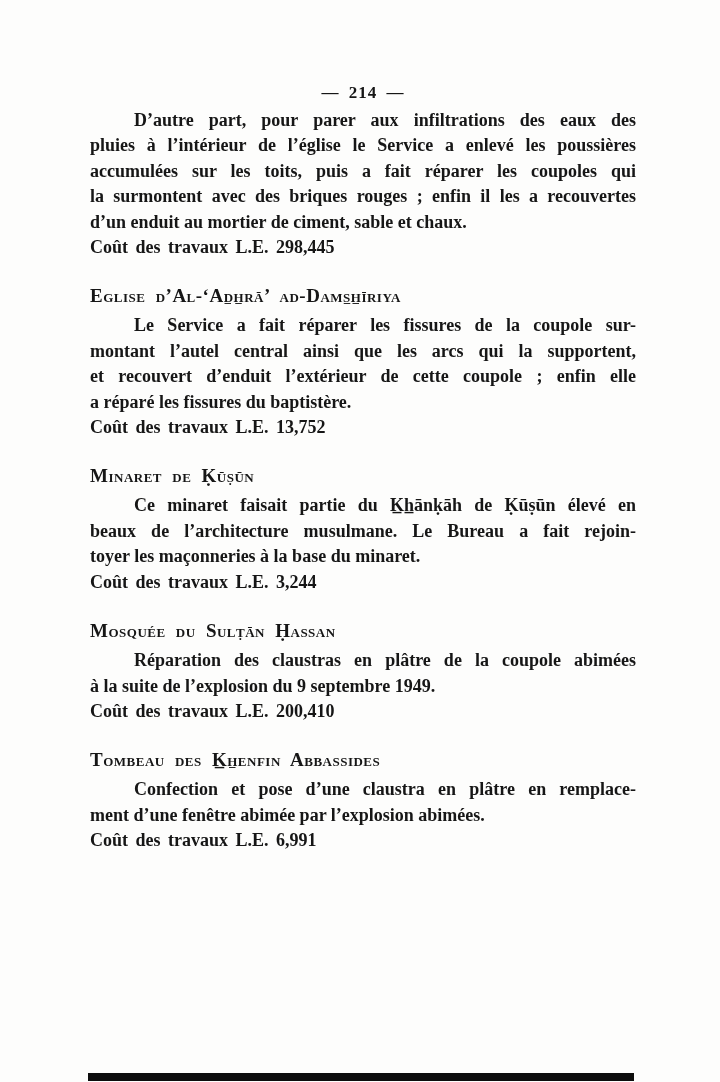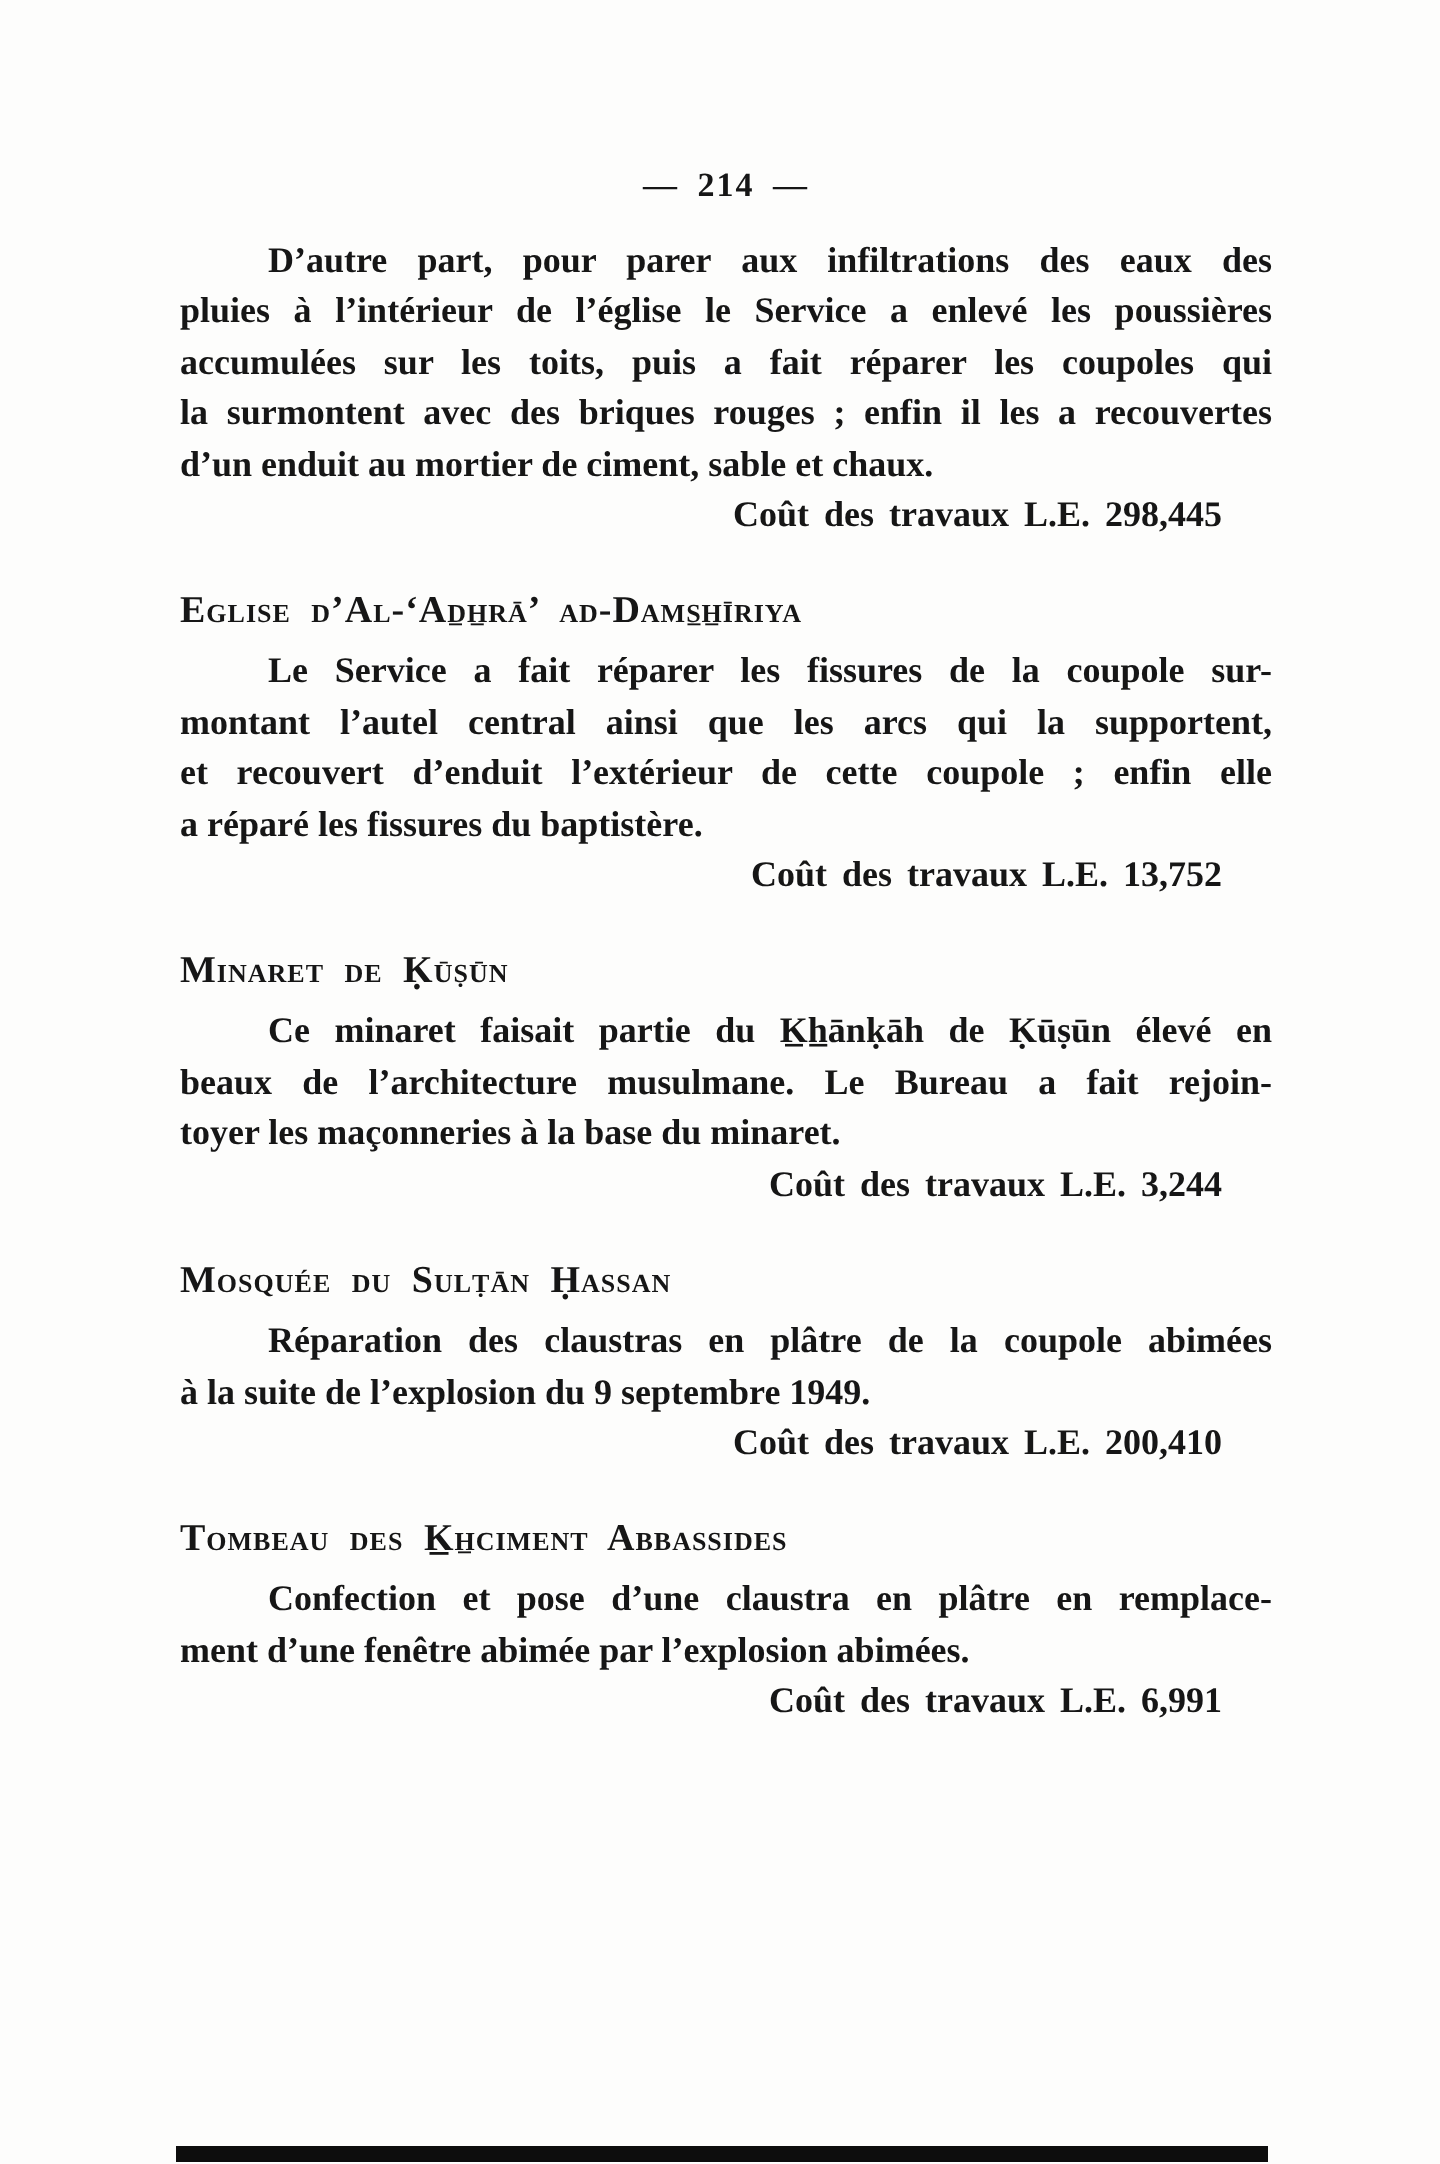--- a/index.html
+++ b/index.html
@@ -23,21 +23,21 @@
     left: 90px;
     top: 84px;
     width: 546px;
   }
   .page-number {
     text-align: center;
     font-size: 17px;
     line-height: 18px;
     letter-spacing: 1px;
     word-spacing: 4px;
-    margin-bottom: 16px;
+    margin-bottom: 6px;
   }
   .heading {
     font-size: 19px;
     line-height: 19px;
     font-variant: small-caps;
     word-spacing: 5px;
     letter-spacing: 0.5px;
     margin: 26px 0 8px 0;
   }
   .para {
@@ -50,21 +50,20 @@
   }
   .line.first {
     text-indent: 44px;
   }
   .line.last {
     text-align-last: left;
   }
   .cost {
     font-size: 18px;
     line-height: 25.4px;
-    text-align: right;
     padding-right: 25px;
     word-spacing: 3px;
   }
   .scan-bar {
     position: absolute;
     left: 88px;
     bottom: 1px;
     width: 546px;
     height: 8px;
     background: #0d0d0d;
@@ -99,21 +98,21 @@
           <div class="line">beaux de l’architecture musulmane. Le Bureau a fait rejoin-</div>
           <div class="line last">toyer les maçonneries à la base du minaret.</div>
         </div>
         <div class="cost">Coût des travaux L.E. 3,244</div>
         <div class="heading">Mosquée du Sulṭān Ḥassan</div>
         <div class="para">
           <div class="line first">Réparation des claustras en plâtre de la coupole abimées</div>
           <div class="line last">à la suite de l’explosion du 9 septembre 1949.</div>
         </div>
         <div class="cost">Coût des travaux L.E. 200,410</div>
-        <div class="heading">Tombeau des K̲h̲ciment Abbassides</div>
+        <div class="heading">Tombeau des K̲h̲enfin Abbassides</div>
         <div class="para">
           <div class="line first">Confection et pose d’une claustra en plâtre en remplace-</div>
           <div class="line last">ment d’une fenêtre abimée par l’explosion abimées.</div>
         </div>
         <div class="cost">Coût des travaux L.E. 6,991</div>
       </div>
   </div>
   <div class="scan-bar"></div>
 </div>
 

